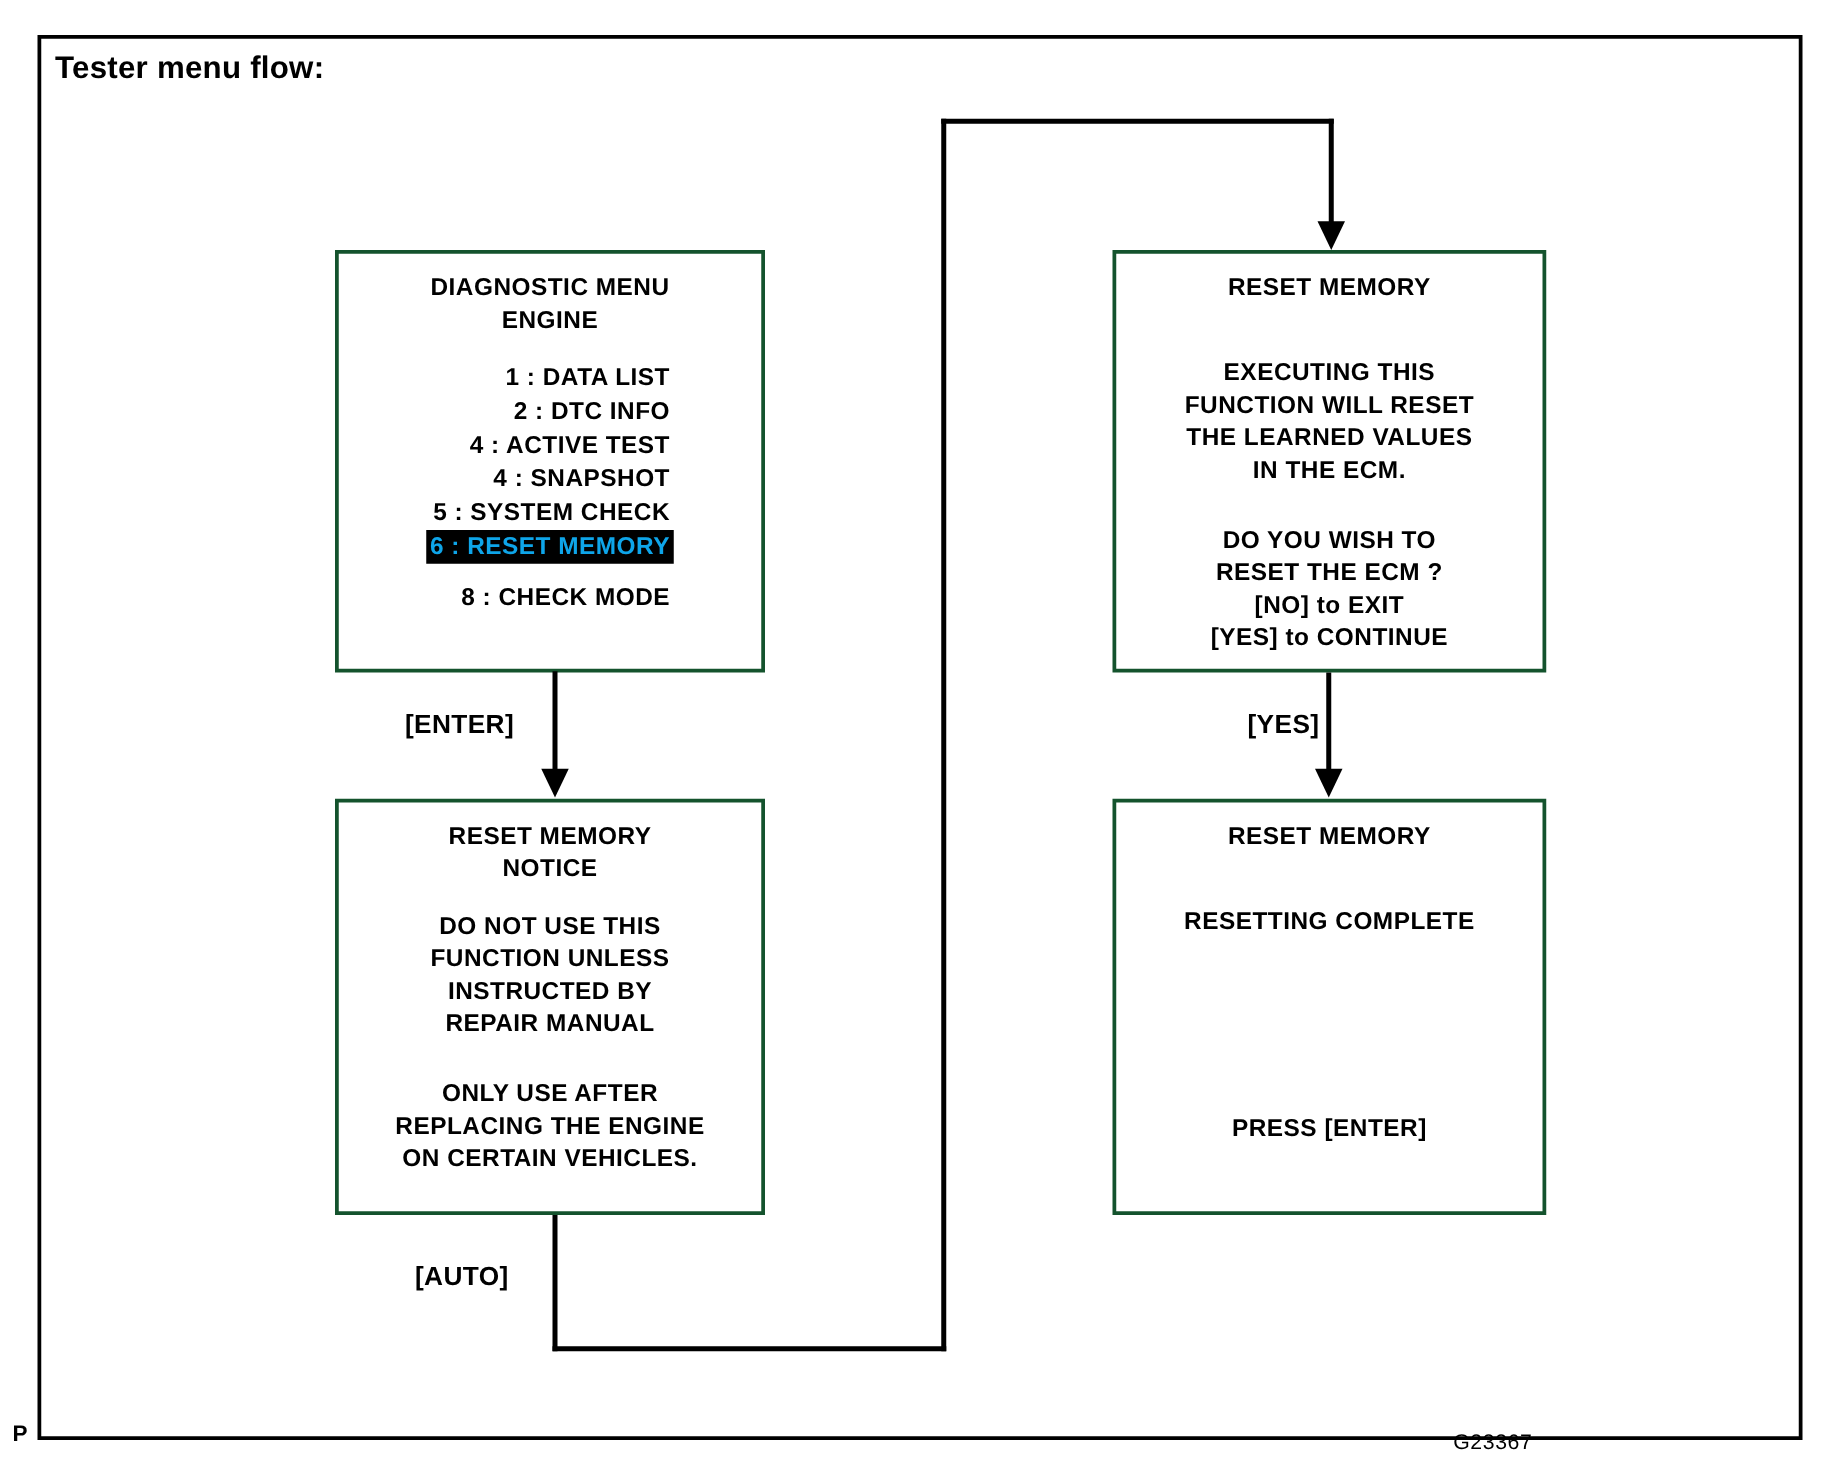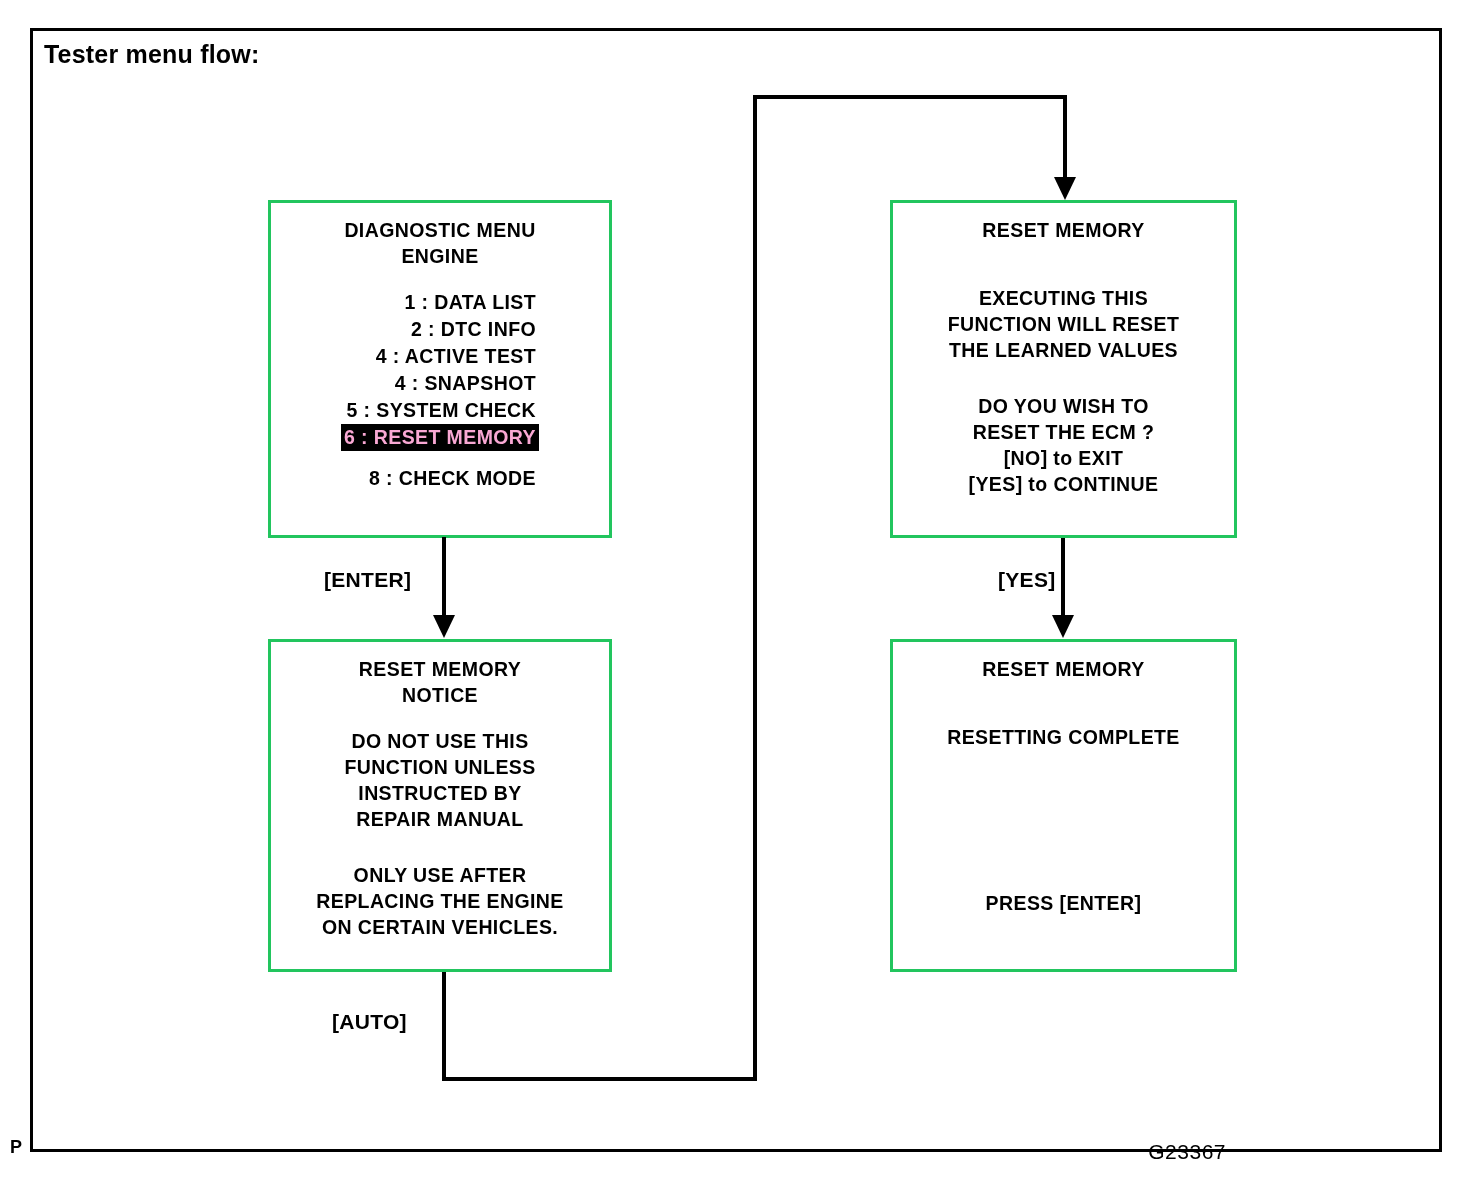--- a/index.html
+++ b/index.html
@@ -39,21 +39,21 @@
     top: 40px;
     font-size: 25px;
     font-weight: bold;
     letter-spacing: 0.2px;
     white-space: nowrap;
   }
 
   
   .screen {
     position: absolute;
-    border: 3px solid #22c55e;
+    border: 3px solid #14532d;
     box-sizing: border-box;
     background: #ffffff;
     text-align: center;
     font-weight: bold;
     font-size: 19.5px;
     line-height: 26px;
     letter-spacing: 0.4px;
   }
   .screen .hd {
     margin-top: 14px;
@@ -76,21 +76,21 @@
     text-align: right;
   }
   .menu-item {
     white-space: nowrap;
     padding: 0 3px;
     font-size: 19.5px;
     line-height: 27px;
   }
   .menu-item.selected {
     background: #000000;
-    color: #f9a8d4;
+    color: #0ea5e9;
   }
   .menu-spacer { height: 14px; }
 
   
   #box-reset-notice {
     left: 268px;
     top: 639px;
     width: 344px;
     height: 333px;
   }
@@ -138,21 +138,21 @@
     font-weight: bold;
     white-space: nowrap;
     letter-spacing: 0.3px;
   }
 
   
   .figure-id {
     position: absolute;
     right: 42px;
     bottom: 14px;
-    font-size: 21px;
+    font-size: 17px;
     letter-spacing: 0.5px;
   }
   .corner-p {
     position: absolute;
     left: 10px;
     bottom: 22px;
     font-size: 18px;
     font-weight: bold;
     line-height: 1;
   }
@@ -195,20 +195,21 @@
     <div class="line">ON CERTAIN VEHICLES.</div>
   </div>
 
   <div class="screen" id="box-reset-confirm">
     <div class="hd line">RESET MEMORY</div>
     <div class="gap-lg"></div>
     <div class="gap-sm"></div>
     <div class="line">EXECUTING THIS</div>
     <div class="line">FUNCTION WILL RESET</div>
     <div class="line">THE LEARNED VALUES</div>
+    <div class="line">IN THE ECM.</div>
     <div class="gap-lg"></div>
     <div class="line">DO YOU WISH TO</div>
     <div class="line">RESET THE ECM ?</div>
     <div class="line">[NO] to EXIT</div>
     <div class="line">[YES] to CONTINUE</div>
   </div>
 
   <div class="screen" id="box-reset-complete">
     <div class="hd line">RESET MEMORY</div>
     <div class="gap-lg"></div>

